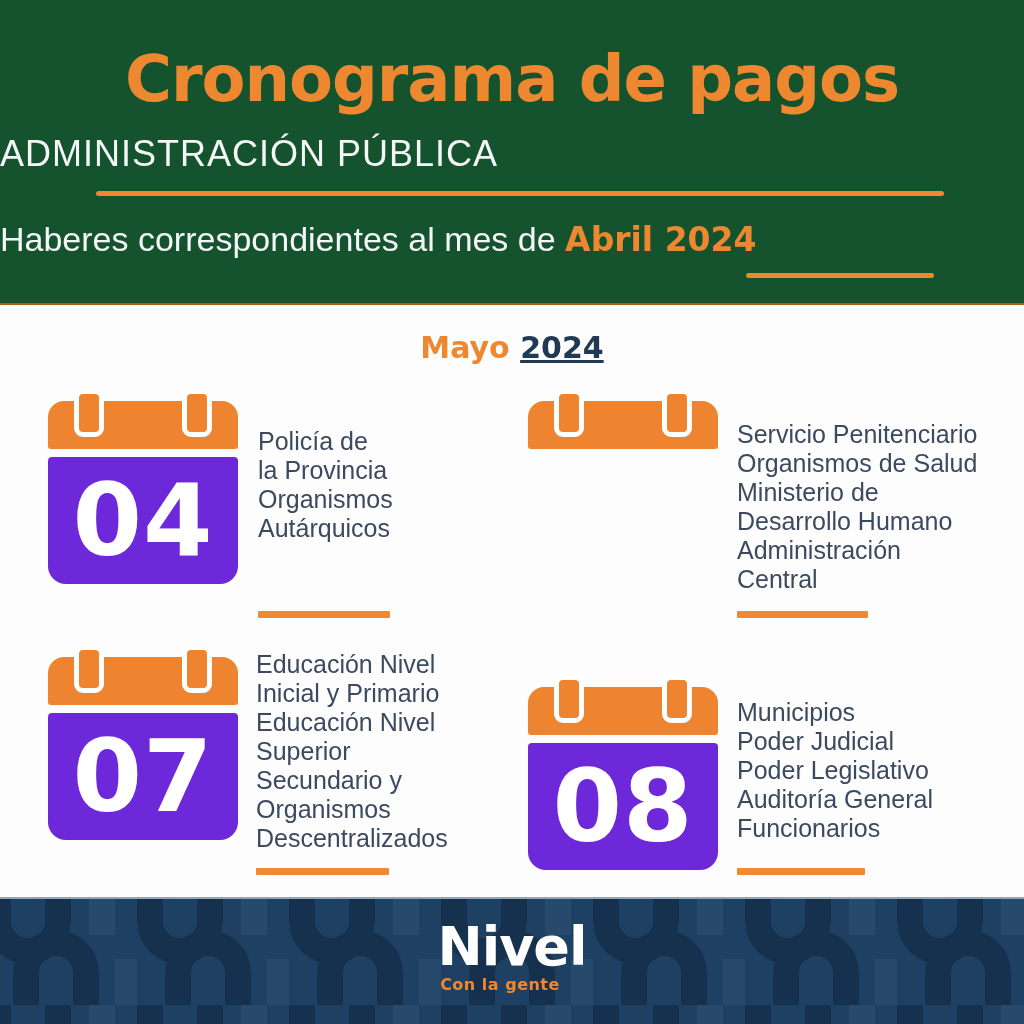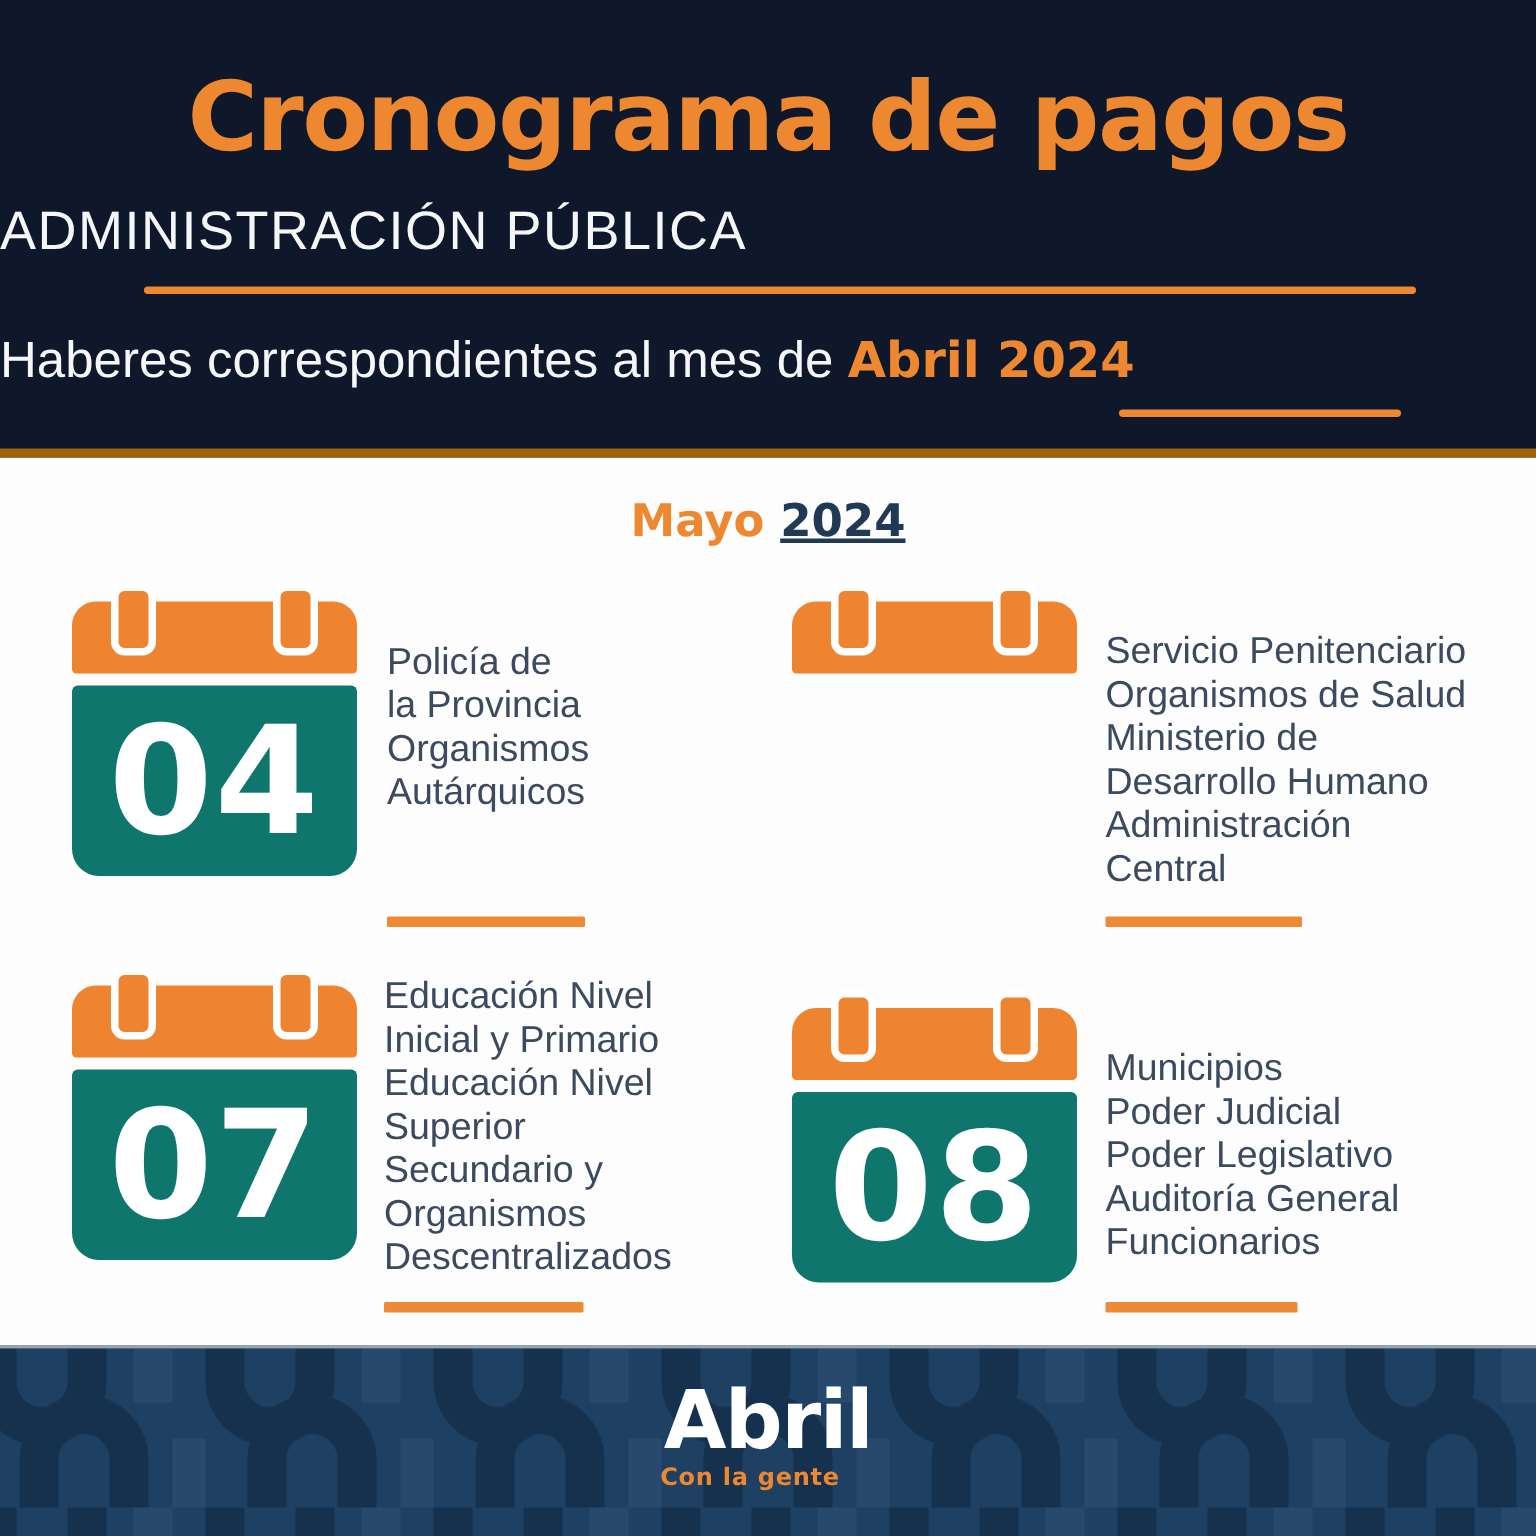--- a/index.html
+++ b/index.html
@@ -5,21 +5,21 @@
   * { margin:0; padding:0; box-sizing:border-box; }
   html,body { background:#ffffff; }
   .page {
     position:relative; width:1024px; height:1024px; overflow:hidden;
     background:#fdfdfd; font-family:"Liberation Sans", sans-serif;
   }
 
   
   .top {
     position:absolute; left:0; top:0; width:1024px; height:305px;
-    background:#0f172a; border-bottom:6px solid #a16207;
+    background:#14532d; border-bottom:2px solid #a16207;
   }
   .title {
     position:absolute; left:0; top:42px; width:1024px; text-align:center;
     font-family:"DejaVu Sans", sans-serif; font-weight:bold;
     font-size:64px; letter-spacing:-1px; color:#ee8830;
   }
   .subtitle {
     position:absolute; left:0; top:133px; width:1024px; text-align:left;
     font-size:36px; letter-spacing:1px; color:#f4f6f8; font-weight:normal;
   }
@@ -46,21 +46,21 @@
     position:absolute; left:0; top:12px; width:190px; height:48px;
     background:#ee8430; border-radius:16px 16px 3px 3px;
   }
   .tab {
     position:absolute; top:0; width:30px; height:48px;
     background:#ee8430; border:5px solid #ffffff; border-radius:9px;
   }
   .tl { left:26px; } .tr { right:26px; }
   .cal-body {
     position:absolute; left:0; top:68px; width:190px; height:127px;
-    background:#0f766e; border-radius:4px 4px 18px 18px;
+    background:#6d28d9; border-radius:4px 4px 18px 18px;
     display:flex; align-items:center; justify-content:center;
   }
   .day {
     font-family:"DejaVu Sans", sans-serif; font-weight:bold;
     font-size:100px; line-height:127px; color:#ffffff; letter-spacing:1px;
   }
   .lines { position:absolute; }
   .line { font-size:25px; line-height:29px; color:#3c4a5f; font-weight:normal; white-space:nowrap; }
   .underline { position:absolute; height:7px; background:#ee8a33; border-radius:1px; }
 
@@ -69,21 +69,21 @@
   .e0 .underline{ left:258px; top:611px; width:132px; }
 
   .e1 .calendar { left:528px; top:389px; }
   .e1 .lines    { left:737px; top:420px; }
   .e1 .underline{ left:737px; top:611px; width:131px; }
 
   .e2 .calendar { left:48px;  top:645px; }
   .e2 .lines    { left:256px; top:650px; }
   .e2 .underline{ left:256px; top:868px; width:133px; }
 
-  .e3 .calendar { left:528px; top:660px;padding-left:16px; }
+  .e3 .calendar { left:528px; top:675px;padding-left:16px; }
   .e3 .lines    { left:737px; top:698px; }
   .e3 .underline{ left:737px; top:868px; width:128px; }
 
   
   .footer {
     position:absolute; left:0; top:897px; width:1024px; height:127px;
     background:#1e4062; border-top:2px solid #97a2b2; overflow:hidden;
   }
   .pattern { position:absolute; left:0; top:0; }
   .logo {
@@ -198,17 +198,17 @@
           <path d="M16,-28 V34 a30,30 0 0 0 60,0 V-28" fill="none" stroke="#16314e" stroke-width="26"></path>
           <path d="M120,-20 V48" fill="none" stroke="#27496c" stroke-width="26"></path>
           <path d="M44,148 V86 a30,30 0 0 1 60,0 V148" fill="none" stroke="#16314e" stroke-width="26"></path>
           <path d="M-10,144 V72" fill="none" stroke="#27496c" stroke-width="26"></path>
           <path d="M146,144 V72" fill="none" stroke="#27496c" stroke-width="26"></path>
         </pattern>
       </defs>
       <rect width="1024" height="125" fill="#1e4062"></rect>
       <rect width="1024" height="125" fill="url(#jpat)"></rect>
     </svg>
-    <div class="logo">Abril</div>
+    <div class="logo">Nivel</div>
     <div class="tagline">Con la gente</div>
   </footer>
 
 </div>
 
 </body></html>

